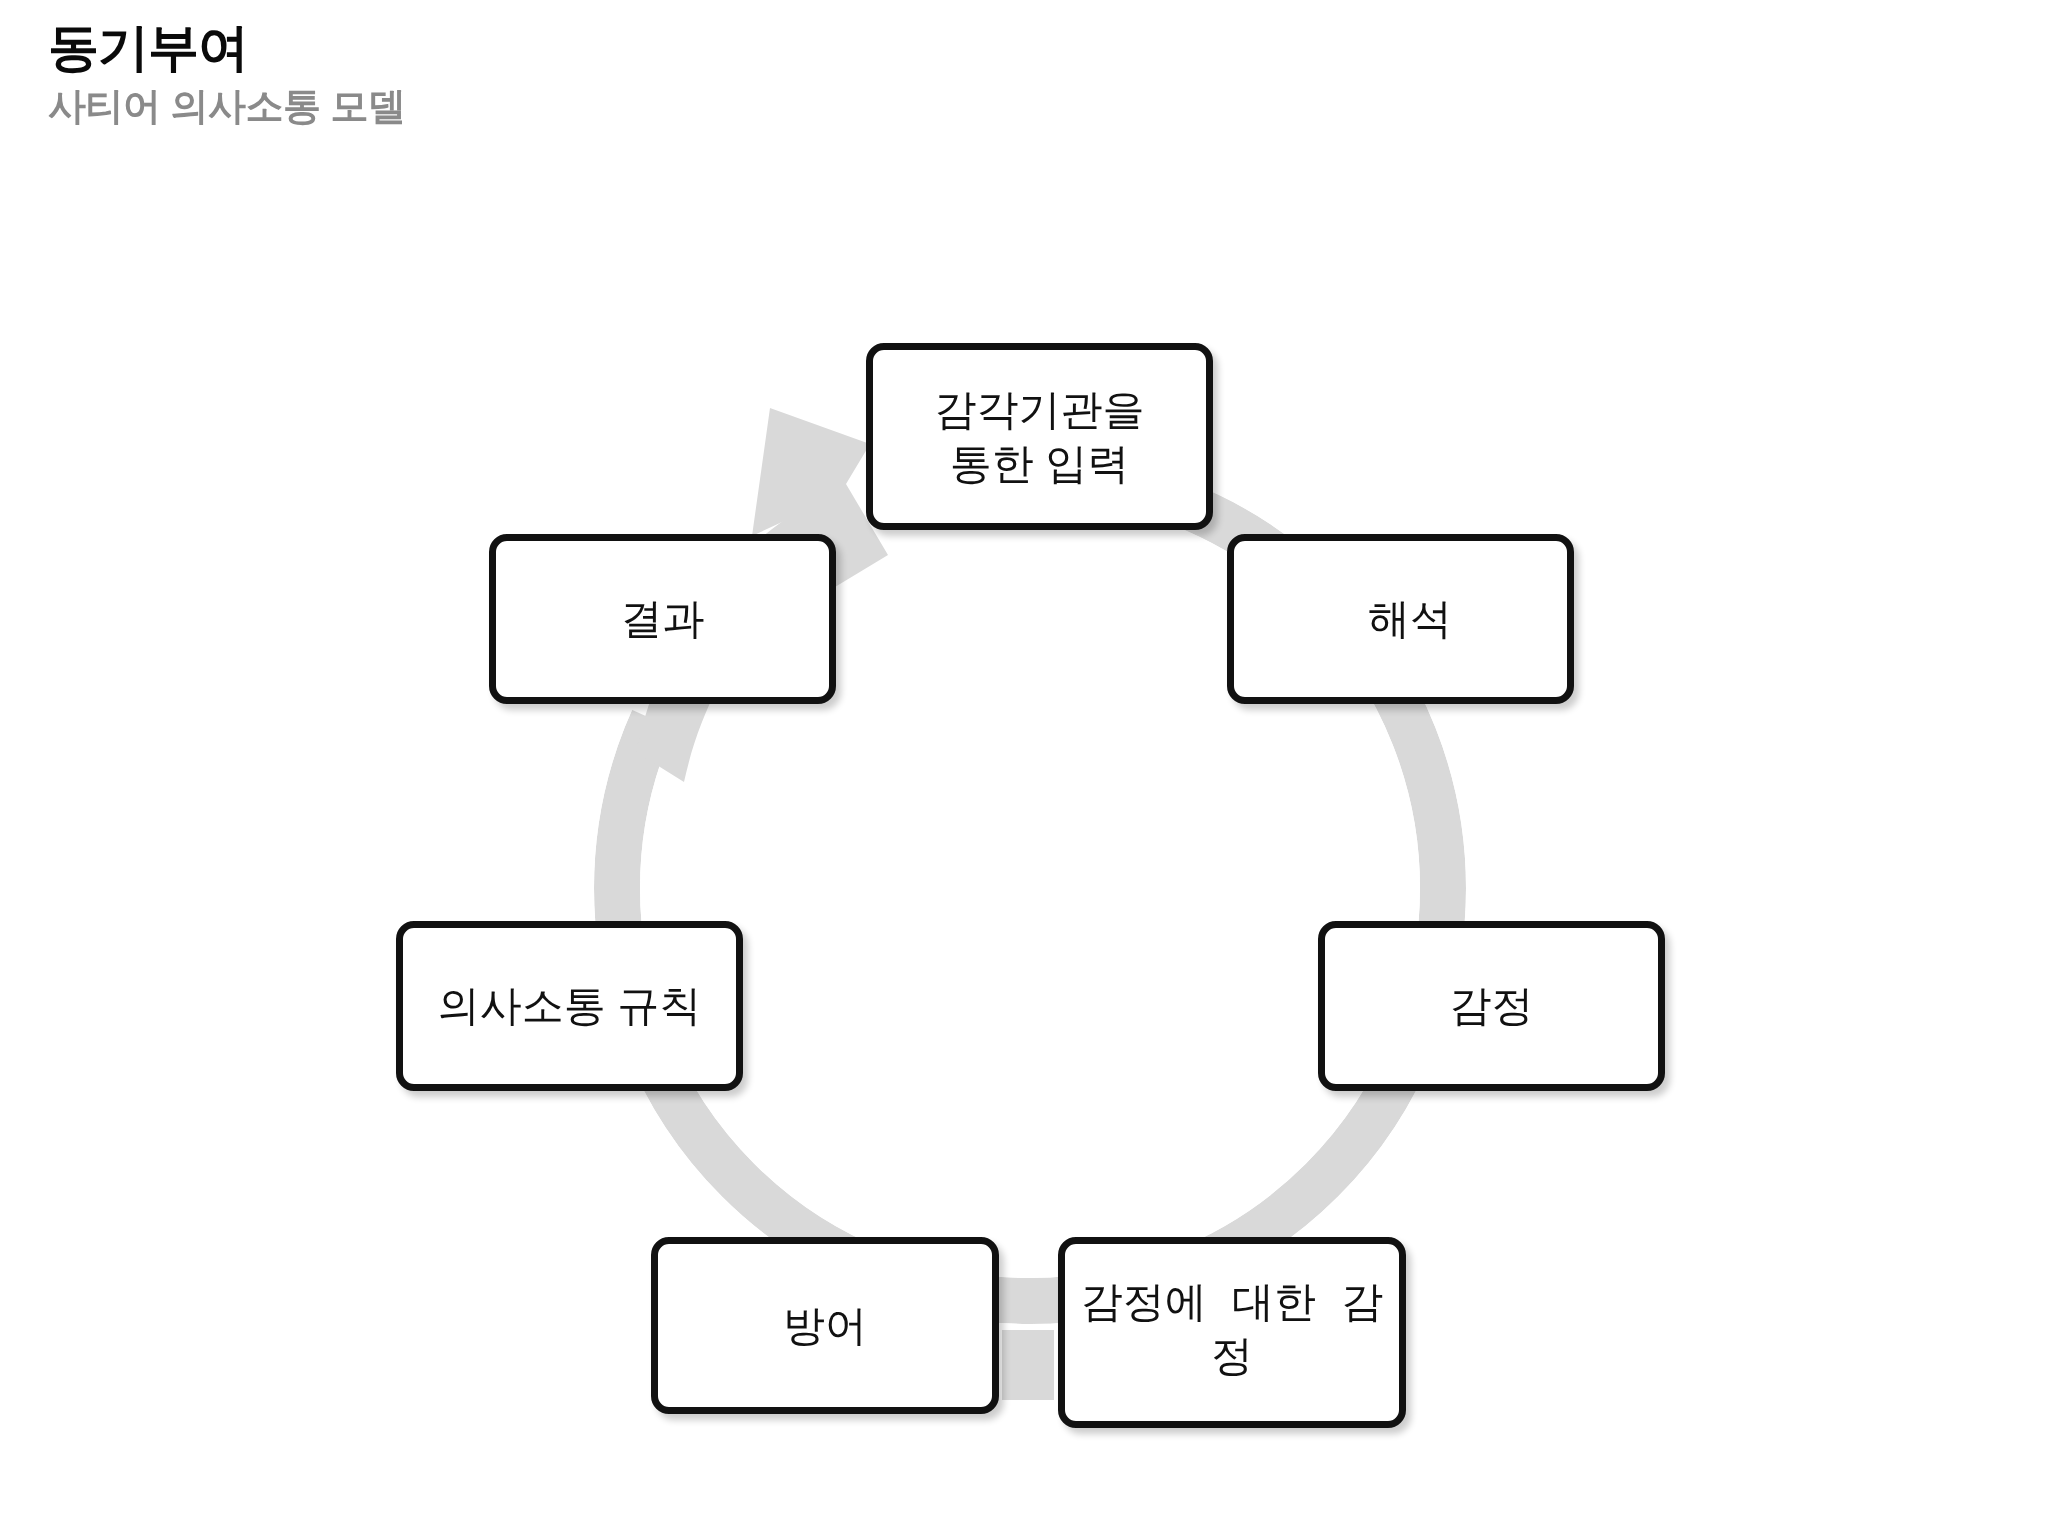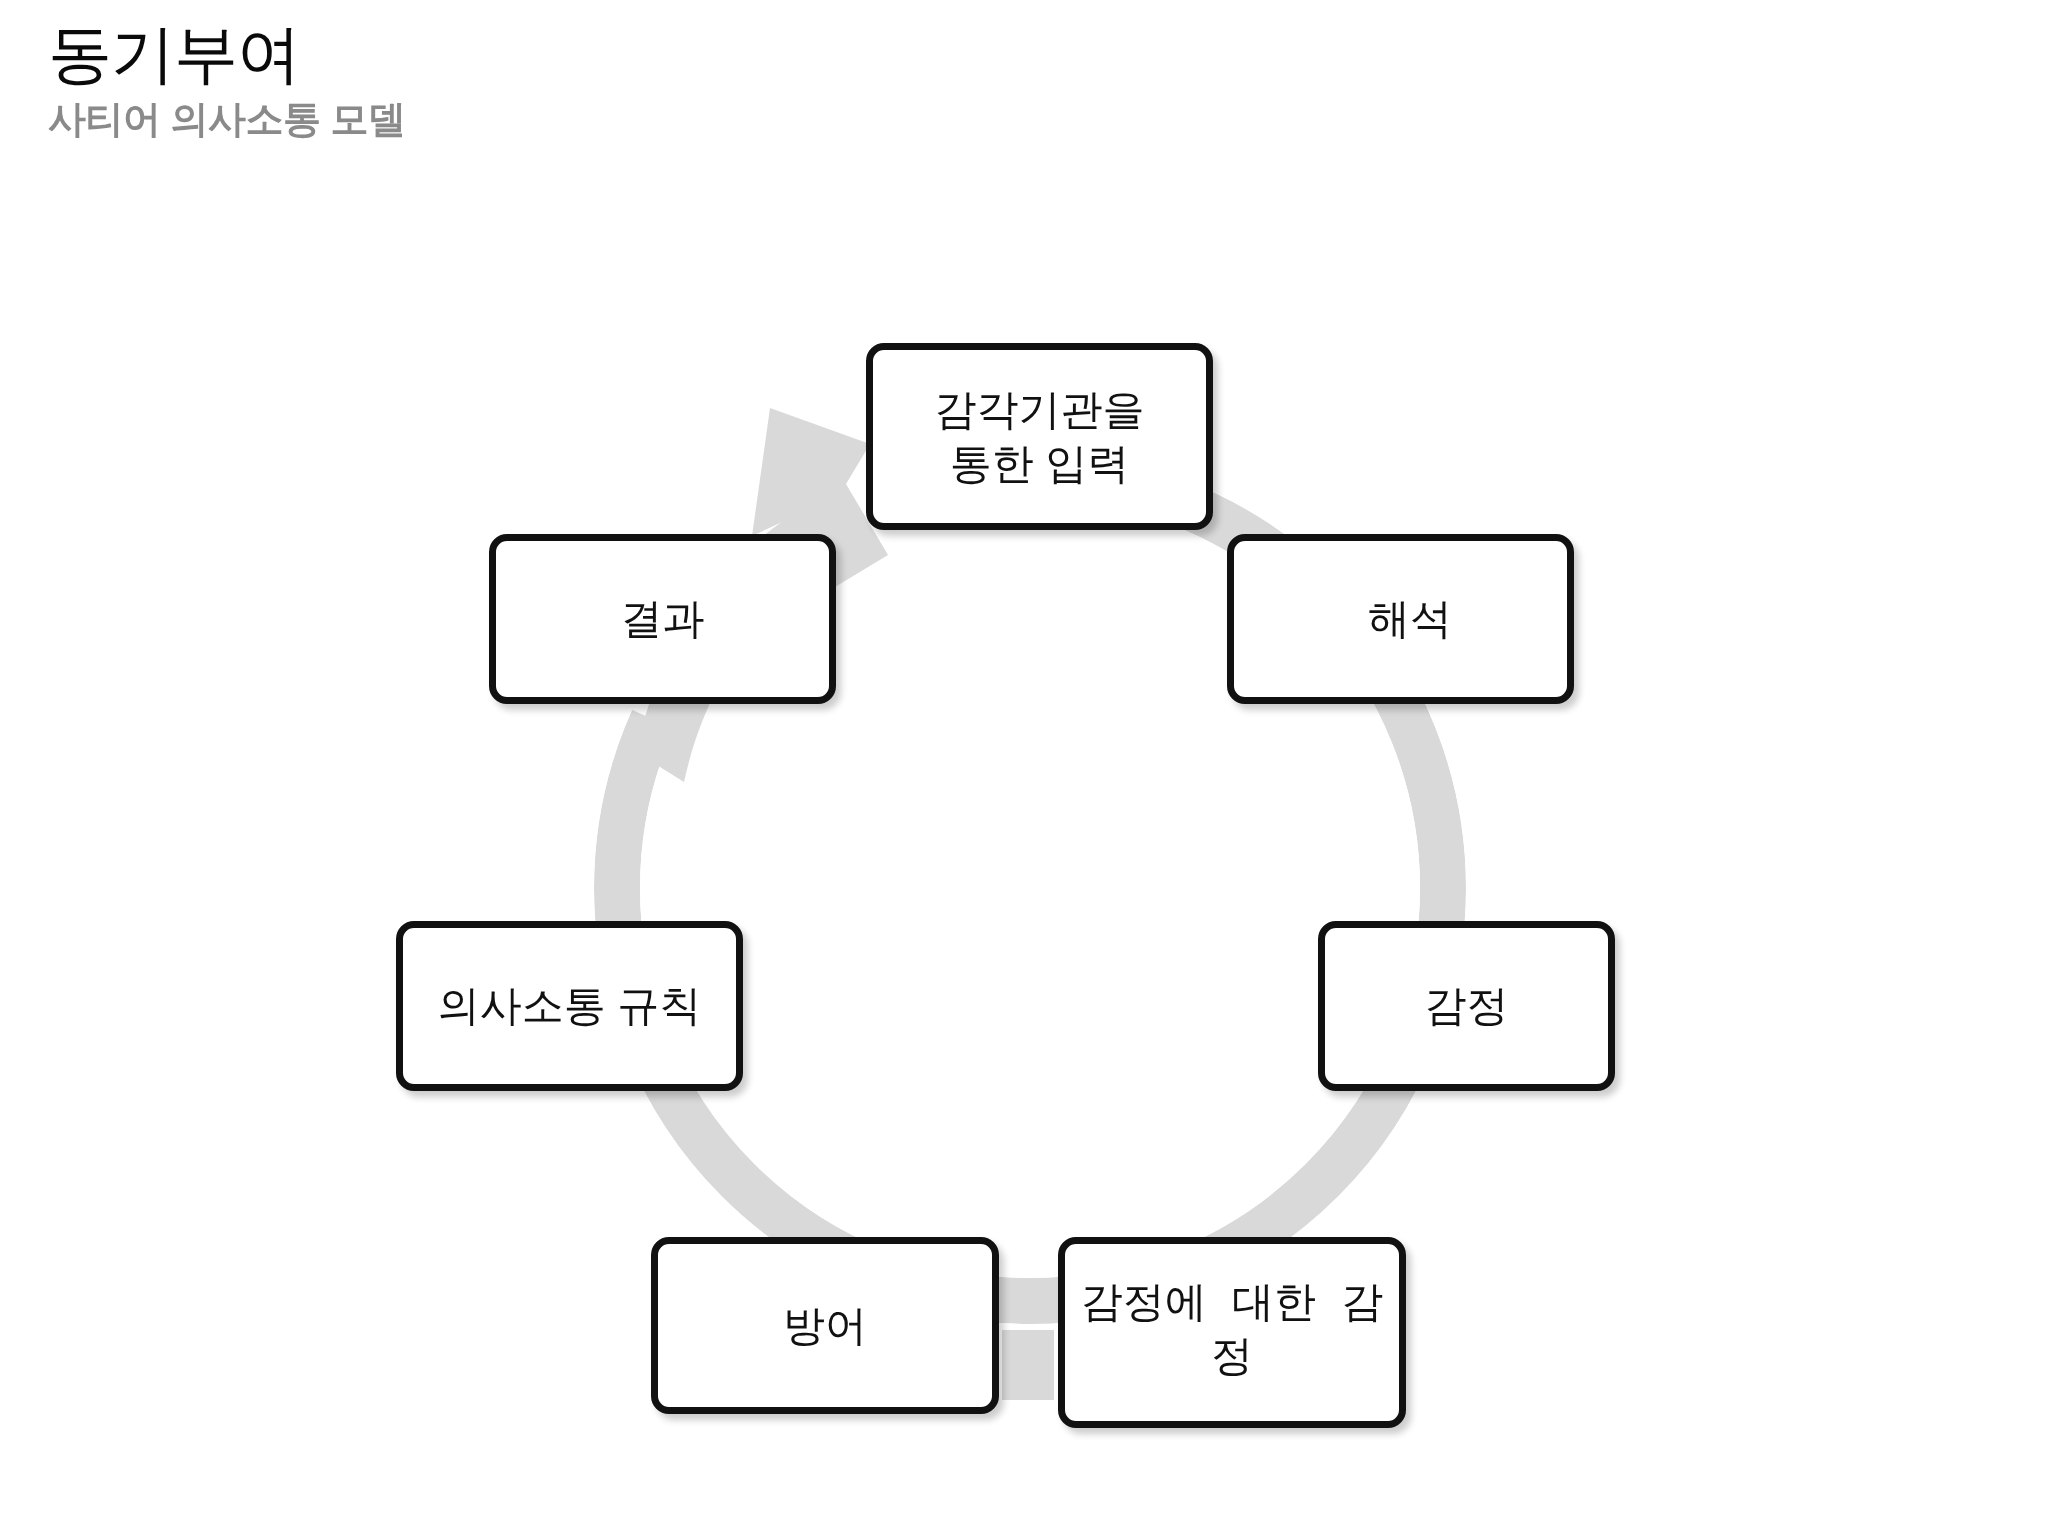--- a/index.html
+++ b/index.html
@@ -23,22 +23,22 @@
   }
 
   
   #header {
     position: absolute;
     left: 48px;
     top: 22px;
     width: 1400px;
   }
   #slide-title {
-    font-size: 64px;
-    font-weight: normal;
+    font-size: 51px;
+    font-weight: bold;
     line-height: 1.02;
     color: #0a0a0a;
     letter-spacing: -1px;
     margin: 0;
     white-space: nowrap;
   }
   #slide-subtitle {
     font-size: 38px;
     font-weight: bold;
     line-height: 1.2;
@@ -78,21 +78,21 @@
     font-size: 42px;
     line-height: 1.28;
     box-shadow: 5px 6px 7px rgba(0,0,0,0.20);
     padding: 4px 10px;
     white-space: pre-line;
   }
 
   
   #node-input      { left: 866px;  top: 343px;  width: 347px; height: 187px; }
   #node-interp     { left: 1227px; top: 534px;  width: 347px; height: 170px; padding-left: 29px; }
-  #node-feeling    { left: 1318px; top: 921px;  width: 297px; height: 170px; }
+  #node-feeling    { left: 1318px; top: 921px;  width: 347px; height: 170px; }
   #node-meta       { left: 1058px; top: 1237px; width: 348px; height: 191px; font-family: Liberation Mono, monospace; }
   #node-defense    { left: 651px;  top: 1237px; width: 348px; height: 177px; }
   #node-rules      { left: 396px;  top: 921px;  width: 347px; height: 170px; }
   #node-result     { left: 489px;  top: 534px;  width: 347px; height: 170px; }
 </style>
 </head>
 <body>
 
 <div id="slide">
 

